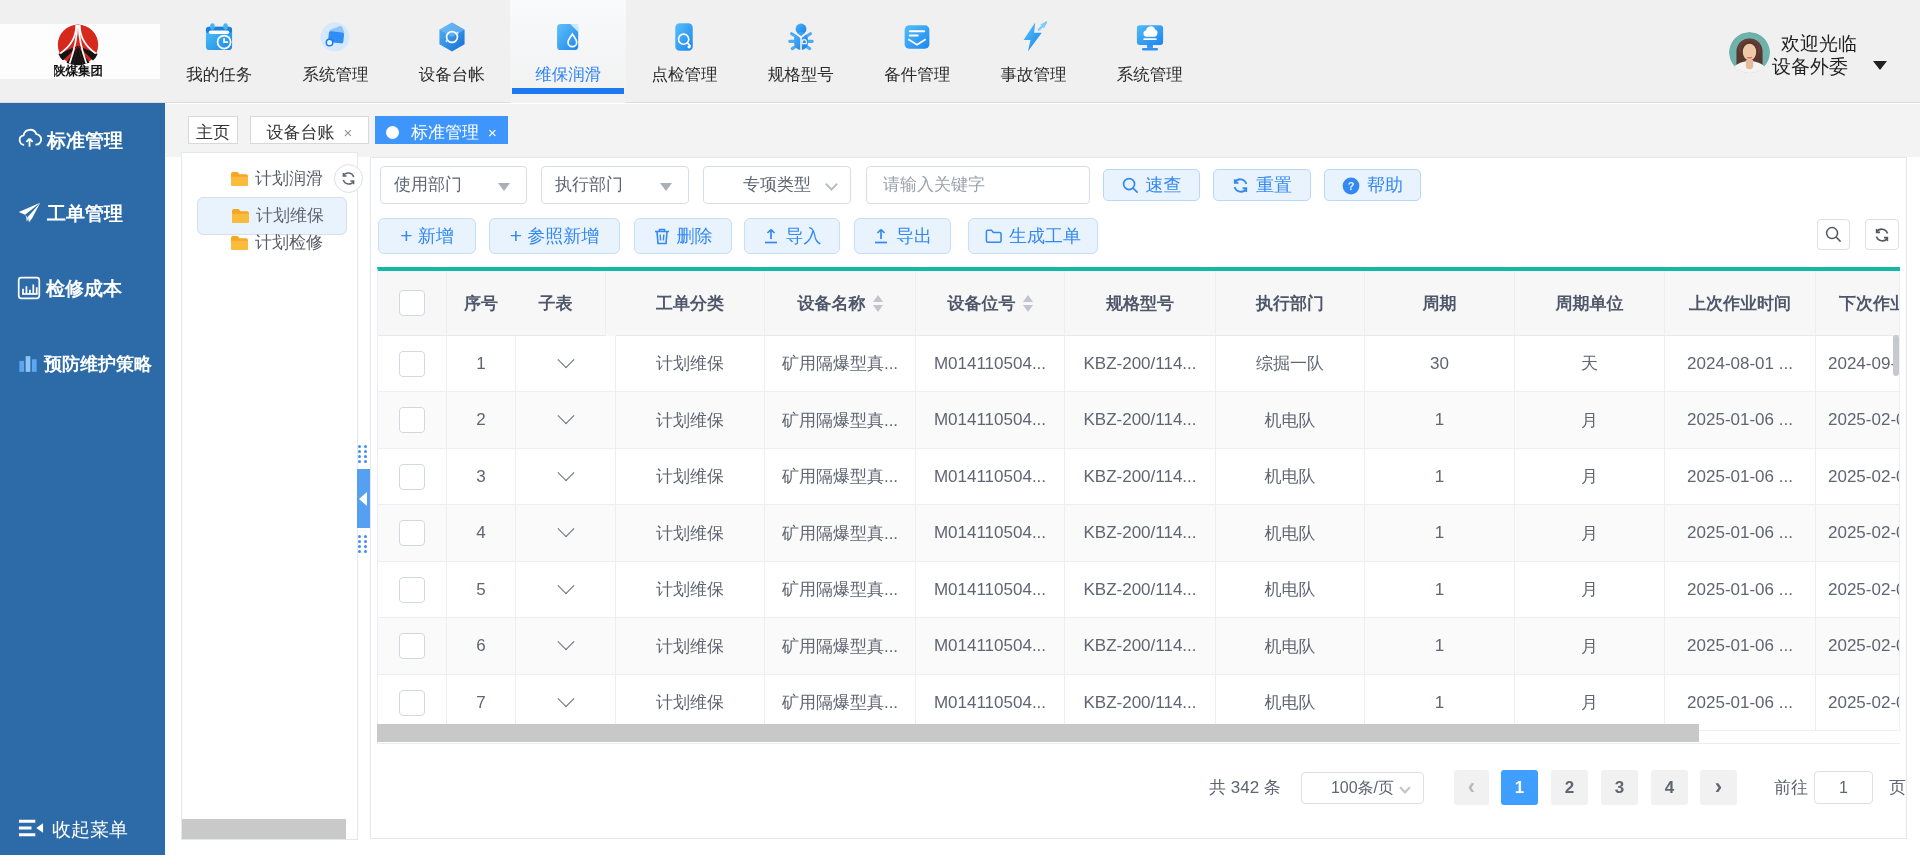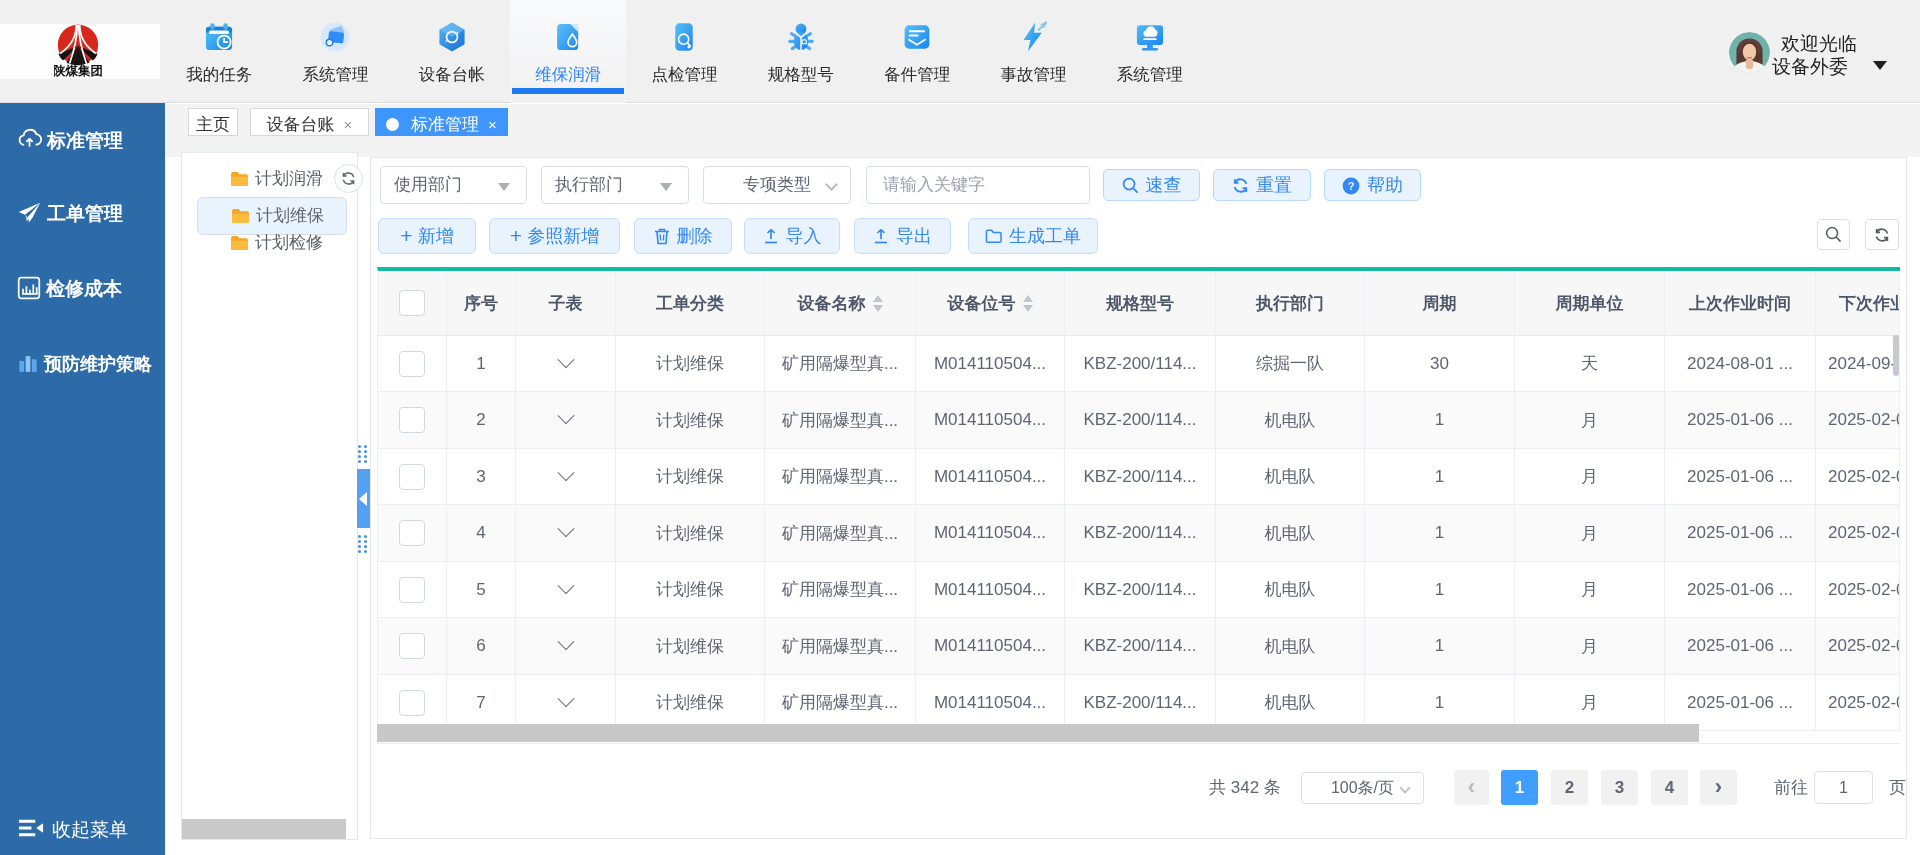--- a/index.html
+++ b/index.html
@@ -21,21 +21,21 @@
 .utxt1 { position:absolute; left:81px; top:31px; font-size:19px; color:#1f1f1f; white-space:nowrap; }
 .utxt2 { position:absolute; left:72px; top:54px; font-size:19px; color:#1f1f1f; white-space:nowrap; }
 .caretdn { position:absolute; left:173px; top:61px; width:0; height:0; border:7px solid transparent; border-top:9px solid #1f1f1f; }
 
 #sidebar { position:absolute; left:0; top:103px; width:165px; height:752px; background:#2c6ba8; }
 .sitem { position:absolute; left:0; width:165px; height:34px; color:#fff; font-weight:bold; font-size:19px; line-height:34px; white-space:nowrap; }
 .sitem svg { vertical-align:-5px; margin-left:17px; margin-right:5px; }
 #collapse { position:absolute; left:0; bottom:8px; width:165px; height:34px; color:#fff; font-size:19px; line-height:34px; }
 
 #tabstrip { position:absolute; left:165px; top:104px; width:1755px; height:53px; background:#f3f3f4; }
-.tab { position:absolute; top:4px; height:28px; background:#fff; border:1px solid #d8d8d8; border-radius:0;
+.tab { position:absolute; top:12px; height:28px; background:#fff; border:1px solid #d8d8d8; border-radius:0;
   font-size:17px; color:#333; line-height:31px; text-align:center; }
 .tab .x { color:#909399; font-size:15px; margin-left:9px; }
 .tab.active { background:#3e95fb; border-color:#3e95fb; color:#fff; }
 .tab.active .dot { display:inline-block; width:13px; height:13px; background:#fff; border-radius:50%; margin-right:12px; vertical-align:-1px; }
 .tab.active .x { color:#fff; }
 
 #treepanel { position:absolute; left:181px; top:152px; width:177px; height:688px; background:#fff; border:1px solid #e3e7ef; }
 .trow { position:absolute; left:1px; width:164px; height:27px; font-size:17px; color:#5a5e66; line-height:27px; white-space:nowrap; }
 .trow.sel { background:#e9f3fd; left:15px; width:150px; border-radius:6px; }
 .trow.sel .folder { margin-left:33px; }
@@ -381,21 +381,21 @@
         <path d="M2.5 9.5 A6 6 0 0 0 13.4 11" fill="none" stroke="#55595f" stroke-width="1.6"></path>
         <path d="M13.4 14 v-3.4 h-3.4" fill="none" stroke="#55595f" stroke-width="1.6"></path>
       </svg>
     </div>
   <div id="tbl">
       <div class="hrow"></div>
       <div class="cell hcell" style="left:0px; top:0; width:69px; height:65px;">
         <span class="cb"></span>
       </div>
       <div class="cell hcell" style="left:69px; top:0; width:69px; height:65px;">序号</div>
-      <div class="cell hcell" style="left:138px; top:0; width:100px; height:65px;">子表</div>
+      <div class="cell hcell" style="left:128px; top:0; width:100px; height:65px;">子表</div>
       <div class="cell hcell" style="left:238px; top:0; width:149px; height:65px;">工单分类</div>
       <div class="cell hcell" style="left:387px; top:0; width:151px; height:65px;">设备名称<span class="sortwrap">
           <span class="up"></span>
           <span class="dn"></span>
         </span></div>
       <div class="cell hcell" style="left:538px; top:0; width:149px; height:65px;">设备位号<span class="sortwrap">
           <span class="up"></span>
           <span class="dn"></span>
         </span></div>
       <div class="cell hcell" style="left:687px; top:0; width:151px; height:65px;">规格型号</div>

